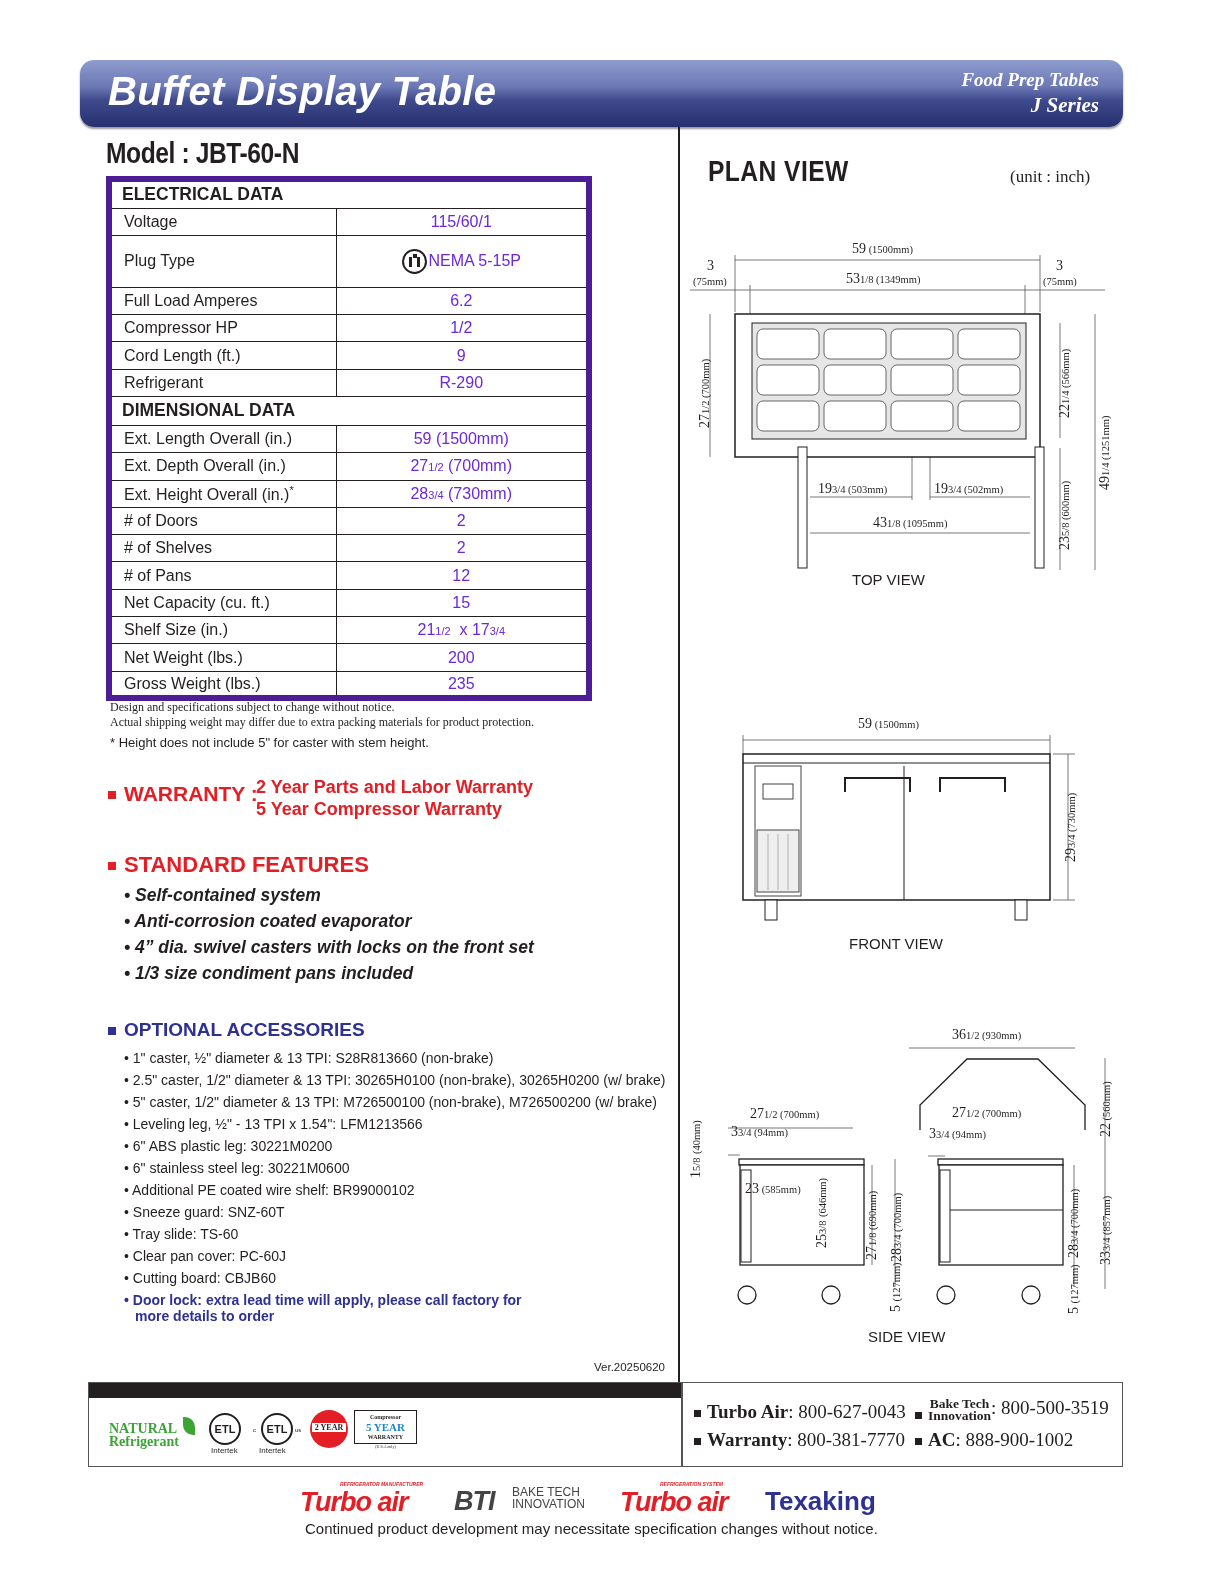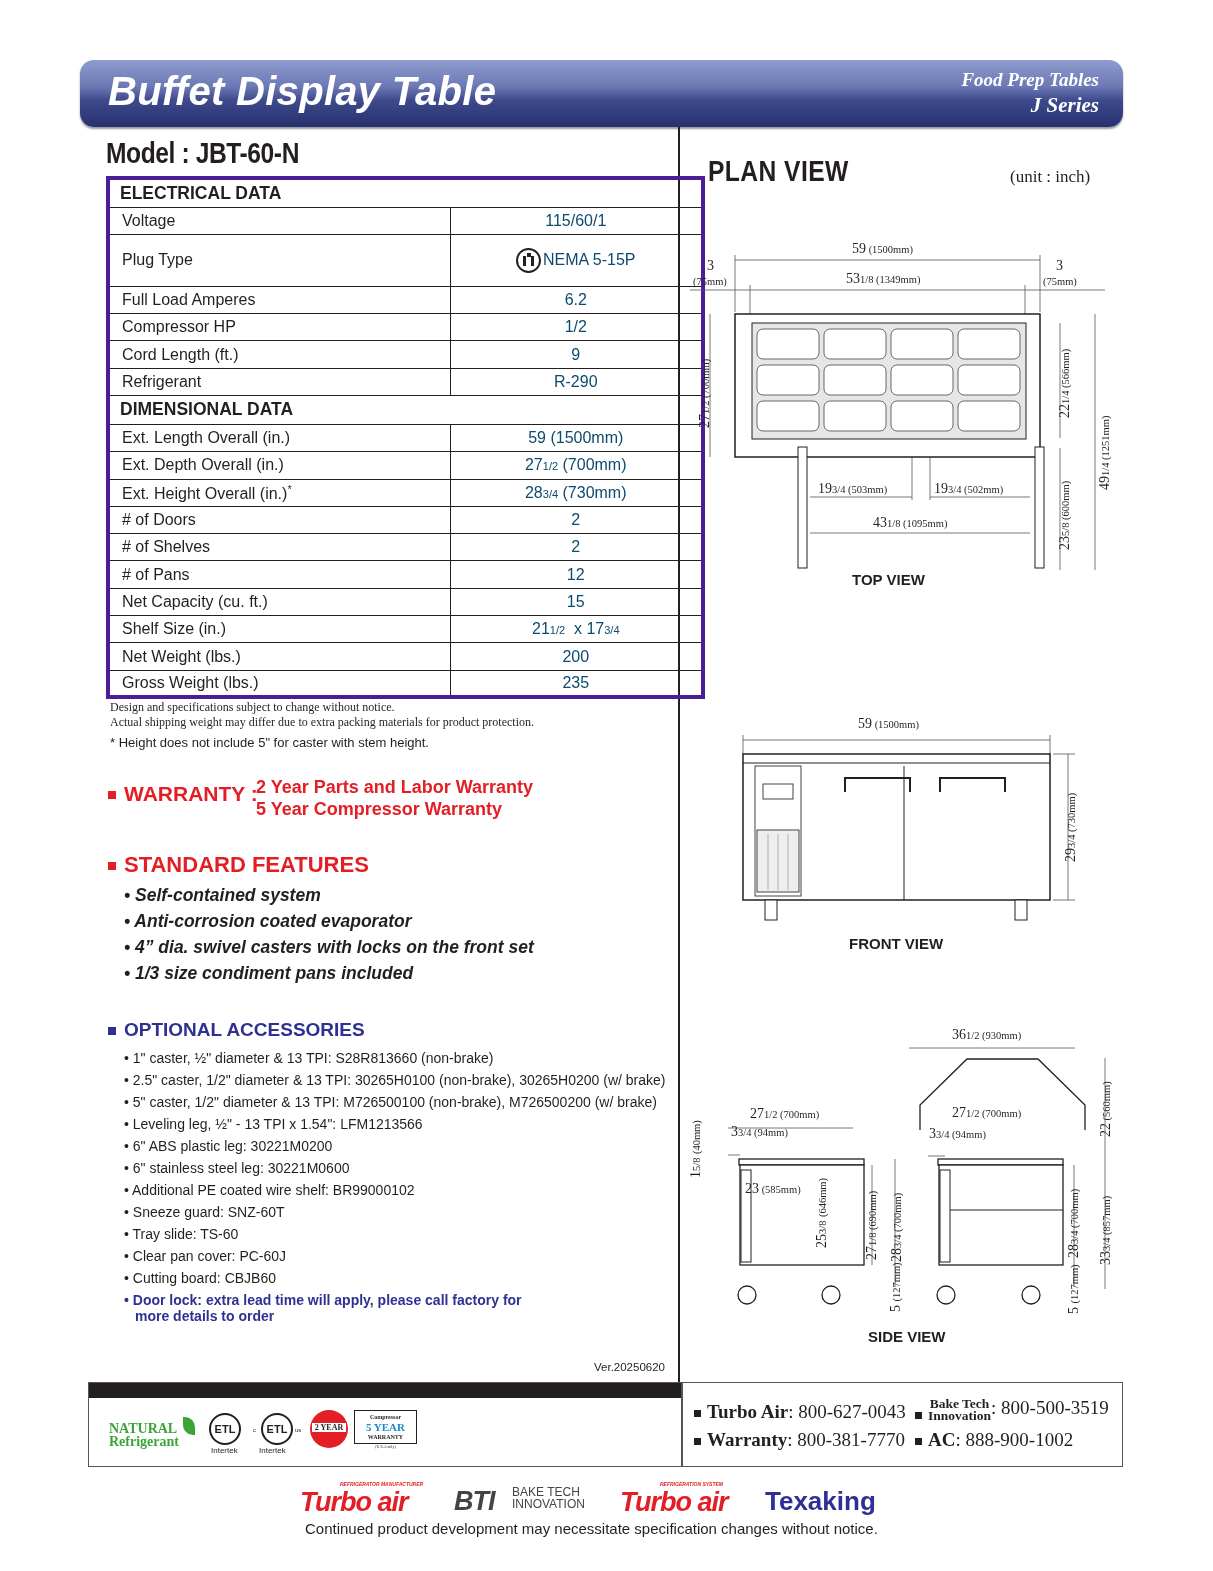--- a/index.html
+++ b/index.html
@@ -4,23 +4,23 @@
 <style>
 *{box-sizing:border-box;margin:0;padding:0}
 body{width:1213px;height:1571px;background:#fff;position:relative;font-family:"Liberation Sans",sans-serif;color:#231f20;overflow:hidden}
 .abs{position:absolute}
 .banner{left:80px;top:60px;width:1043px;height:67px;border-radius:14px;background:linear-gradient(#8f9ccf 0%,#6b78b4 40%,#3f4a8c 60%,#26306f 100%);box-shadow:0 2px 2px #999}
 .banner .title{left:28px;top:9px;font:italic bold 40px "Liberation Sans",sans-serif;color:#fff;letter-spacing:0.3px}
 .banner .sub1{right:24px;top:9px;font:italic bold 19px "Liberation Serif",serif;color:#fff}
 .banner .sub2{right:24px;top:33px;font:italic bold 21px "Liberation Serif",serif;color:#fff}
 .vline{left:678px;top:127px;width:2px;height:1255px;background:#231f20}
 .model{left:106px;top:136px;font:bold 30px "Liberation Sans",sans-serif;transform:scaleX(0.82);transform-origin:left;letter-spacing:-0.5px}
-table.spec{position:absolute;left:106px;top:176px;width:599px;border-collapse:collapse;border:4px solid #4c1d95}
+table.spec{position:absolute;left:106px;top:176px;width:486px;border-collapse:collapse;border:6px solid #4c1d95}
 table.spec td{border:1.5px solid #231f20;font-size:16px;height:27.3px;padding:0 0 0 12px}
-table.spec td.v{color:#0c4a6e;text-align:center;padding:0;width:253px}
+table.spec td.v{color:#6d28d9;text-align:center;padding:0;width:253px}
 table.spec tr.sec td{font-weight:bold;font-size:17.5px;border-left:2px solid #231f20;border-right:2px solid #231f20;padding-left:10px;height:29px}
 table.spec tr.plug td{height:52px}
 .frac{font-size:11px}
 .plugicon{display:inline-block;width:25px;height:25px;border:2px solid #231f20;border-radius:50%;vertical-align:middle;position:relative;margin-right:2px}
 .plugicon i{position:absolute;top:6px;width:3px;height:10px;background:#231f20}
 .plugicon b{position:absolute;top:3px;left:9px;width:4px;height:4px;background:#231f20}
 .notes{left:110px;top:700px;font:12px "Liberation Serif",serif;line-height:15px}
 .note3{left:110px;top:735px;font-size:13px}
 .sq{display:inline-block;width:8px;height:8px;background:#e31e24;margin-right:8px;vertical-align:middle}
 .sq.blue{background:#2e3192}
@@ -31,21 +31,21 @@
 .stdlist{left:124px;top:882px;font:italic bold 17.5px "Liberation Sans",sans-serif;line-height:26px;white-space:nowrap}
 .opthead{left:108px;top:1019px;color:#2e3192;font-weight:bold;font-size:19px;white-space:nowrap}
 .optlist{left:124px;top:1047px;font-size:14px;line-height:22px;white-space:nowrap}
 .optlist .hl{color:#2e3192;font-weight:bold;line-height:16px;margin-top:3px}
 .ver{left:594px;top:1361px;font-size:11.5px}
 .plan{left:708px;top:155px;font:bold 29px "Liberation Sans",sans-serif;transform:scaleX(0.85);transform-origin:left;letter-spacing:0.5px}
 .unit{left:1010px;top:167px;font:17px "Liberation Serif",serif}
 .dim{font-family:"Liberation Serif",serif;font-size:14px;white-space:nowrap;color:#231f20}
 .dim small{font-size:10.5px}
 .vt{transform:rotate(-90deg);transform-origin:left top}
-.vlabel{font-weight:bold;font-size:15px;white-space:nowrap}
+.vlabel{font-weight:normal;font-size:15px;white-space:nowrap}
 .footbar{left:88px;top:1382px;width:1035px;height:85px;border:1.5px solid #555}
 .footbar .black{position:absolute;left:0;top:0;width:592px;height:15px;background:#231f20}
 .footbar .div{position:absolute;left:592px;top:0;width:2px;height:83px;background:#555}
 .contact{font:19px "Liberation Serif",serif;white-space:nowrap}
 .contact b{font-weight:bold}
 .contact .bsq{display:inline-block;width:7px;height:7px;background:#231f20;margin-right:6px;vertical-align:middle}
 .brands{left:300px;top:1481px;width:620px;height:36px}
 .disc{left:305px;top:1520px;font-size:15px;white-space:nowrap}
 </style>
 </head>

